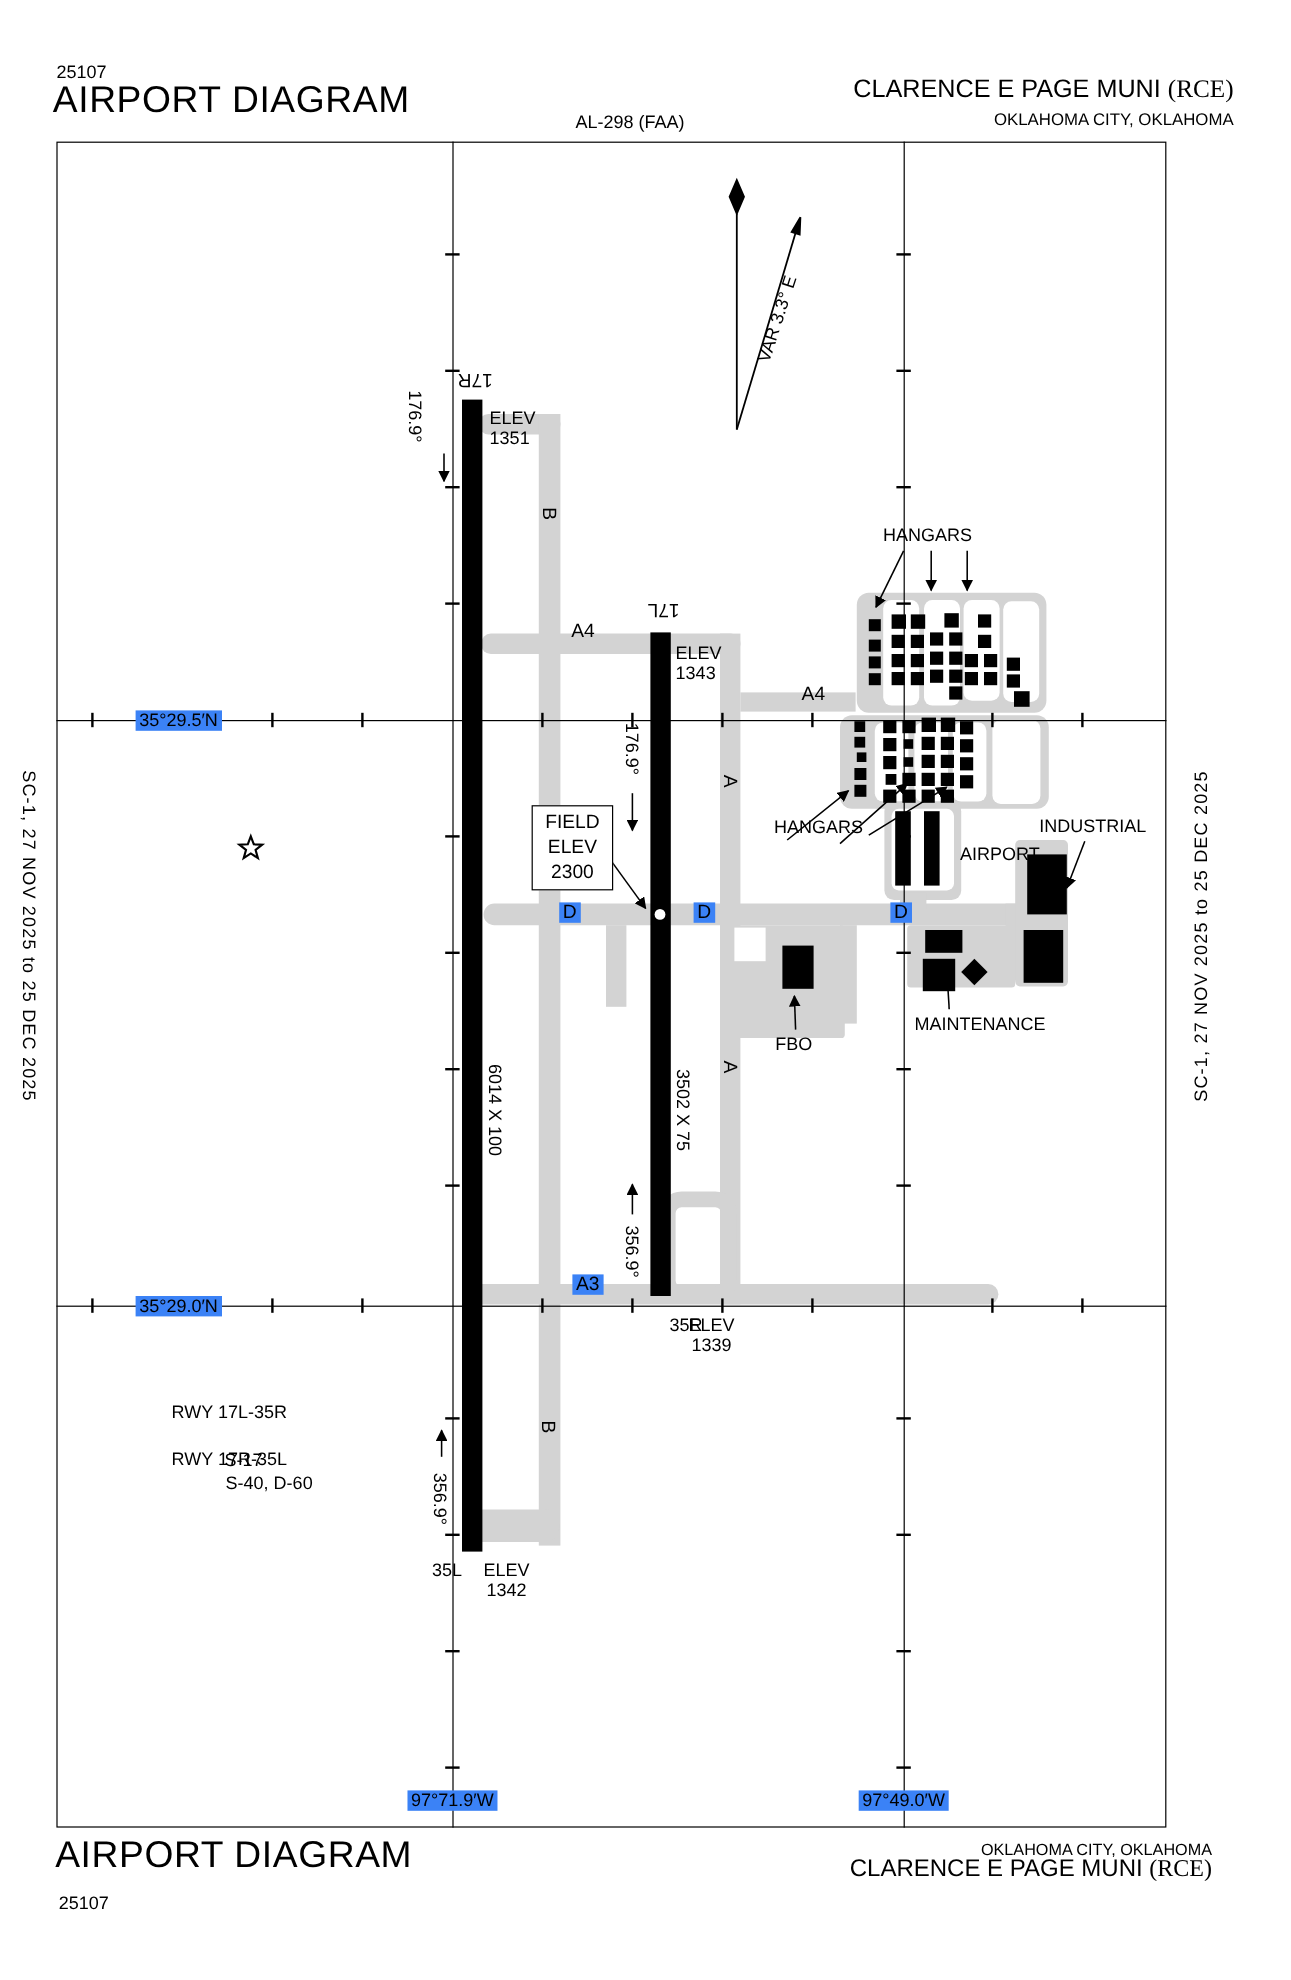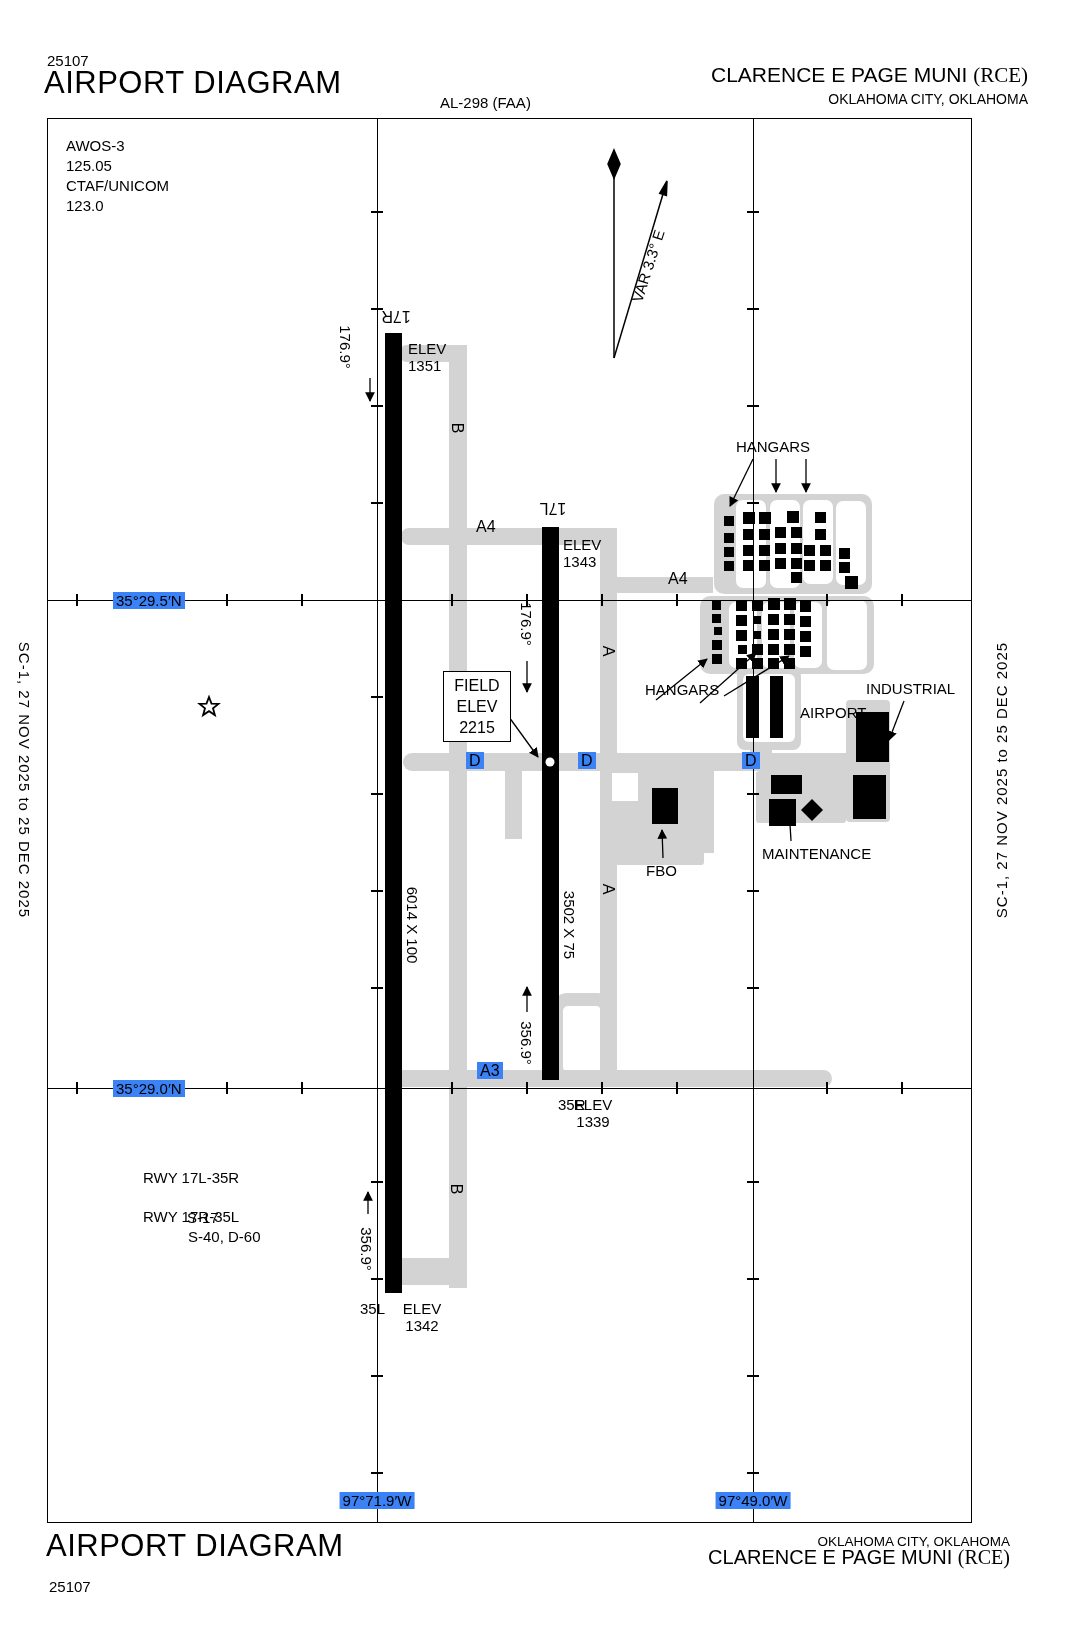--- a/index.html
+++ b/index.html
@@ -26,21 +26,21 @@
   .box{border:1.5px solid #000;background:#fff;text-align:center}
   svg{position:absolute;left:0;top:0;pointer-events:none}
 </style>
 </head>
 <body>
 
 <div class="page">
 
   <div class="lbl" style="left:47px;top:52px">25107</div>
   <div class="lbl big-title" style="left:44px;top:74px">AIRPORT DIAGRAM</div>
-  <div class="lbl" style="left:440px;top:94px;width:130px;text-align:left">AL-298 (FAA)</div>
+  <div class="lbl" style="left:460px;top:94px;width:130px;text-align:center">AL-298 (FAA)</div>
   <div class="lbl" style="right:48px;top:66px;font-size:21px">
     <span>CLARENCE E PAGE MUNI</span>
     <span class="serif">(RCE)</span>
   </div>
   <div class="lbl" style="right:48px;top:91px;font-size:14px">OKLAHOMA CITY, OKLAHOMA</div>
 
   <div class="lbl rot" style="left:24px;top:780px;letter-spacing:1px">SC-1,  27 NOV 2025  to  25 DEC 2025</div>
   <div class="lbl rccw" style="left:1001px;top:780px;letter-spacing:1px">SC-1,  27 NOV 2025  to  25 DEC 2025</div>
 
   <div class="map-border"></div>
@@ -221,24 +221,20 @@
       <line x1="663" y1="858" x2="662" y2="830" marker-end="url(#arw)"></line>
       <line x1="791" y1="841" x2="789" y2="807" marker-end="url(#arw)"></line>
       <line x1="904" y1="701" x2="889" y2="740" marker-end="url(#arw)"></line>
       <line x1="370" y1="378" x2="370" y2="401" marker-end="url(#arw)"></line>
       <line x1="527" y1="661" x2="527" y2="692" marker-end="url(#arw)"></line>
       <line x1="527" y1="1012" x2="527" y2="987" marker-end="url(#arw)"></line>
       <line x1="368" y1="1214" x2="368" y2="1192" marker-end="url(#arw)"></line>
     </g>
   </svg>
 
-  <div class="lbl pre" style="left:66px;top:136px;line-height:20px">AWOS-3
-125.05
-CTAF/UNICOM
-123.0</div>
   <div class="lbl var" style="left:648px;top:266px">VAR 3.3° E</div>
 
   <div class="lbl r180" style="left:396px;top:316px;font-size:16px">17R</div>
   <div class="lbl pre" style="left:408px;top:340px">ELEV
 1351</div>
   <div class="lbl rot" style="left:345px;top:347px">176.9°</div>
   <div class="lbl rot" style="left:457px;top:428px;font-size:16px">B</div>
   <div class="lbl" style="left:476px;top:518px;font-size:16px">A4</div>
   <div class="lbl r180" style="left:553px;top:508px;font-size:16px">17L</div>
   <div class="lbl pre" style="left:563px;top:536px">ELEV
@@ -246,21 +242,21 @@
   <div class="lbl" style="left:668px;top:570px;font-size:16px">A4</div>
   <div class="lbl ctr" style="left:773px;top:446px">HANGARS</div>
   <div class="lbl rot" style="left:526px;top:624px">176.9°</div>
   <div class="lbl rot" style="left:608px;top:651px;font-size:16px">A</div>
   <div class="lbl" style="left:645px;top:681px">HANGARS</div>
   <div class="lbl" style="left:800px;top:704px">AIRPORT</div>
   <div class="lbl" style="left:866px;top:680px">INDUSTRIAL</div>
 
   <div class="lbl pre box" style="left:443px;top:671px;width:62px;font-size:16px;line-height:21px;padding:3px 2px">FIELD
 ELEV
-2215</div>
+2300</div>
 
   <div class="lbl wbg" style="left:466px;top:752px;font-size:16px">D</div>
   <div class="lbl wbg" style="left:578px;top:752px;font-size:16px">D</div>
   <div class="lbl wbg" style="left:742px;top:752px;font-size:16px">D</div>
 
   <div class="lbl" style="left:646px;top:862px">FBO</div>
   <div class="lbl" style="left:762px;top:845px">MAINTENANCE</div>
 
   <div class="lbl rot" style="left:412px;top:925px">6014 X 100</div>
   <div class="lbl rot" style="left:569px;top:925px">3502 X 75</div>

